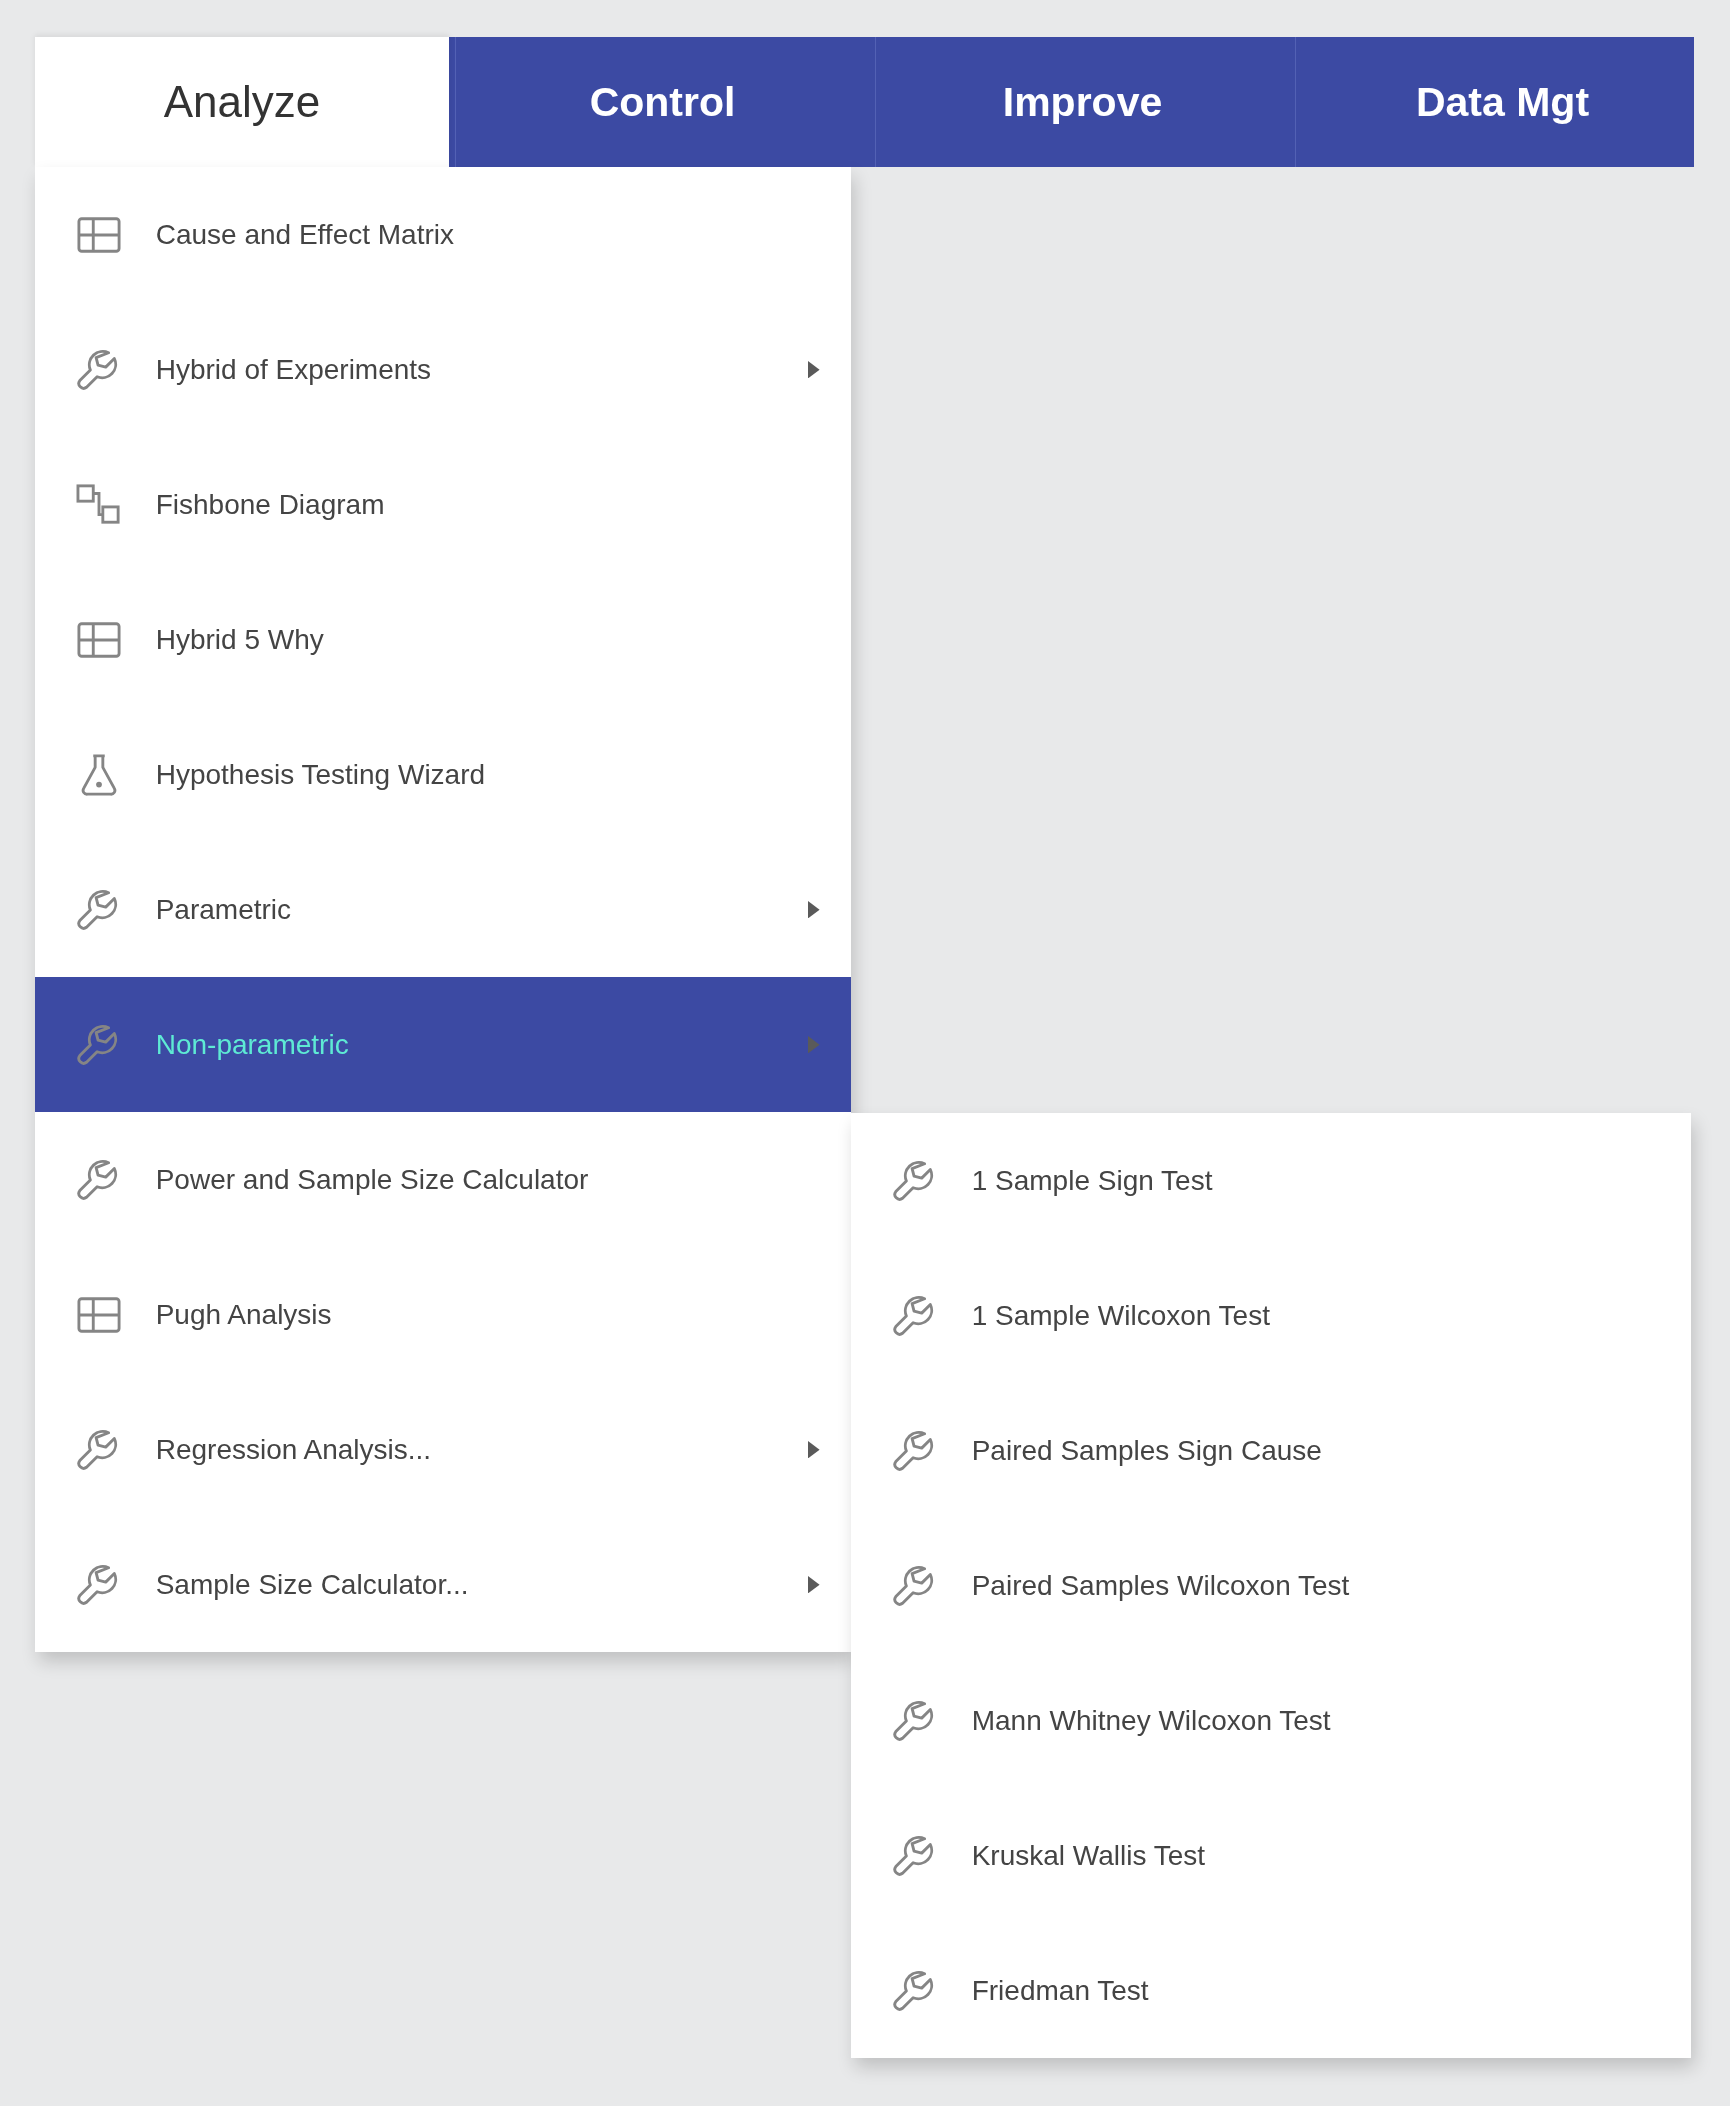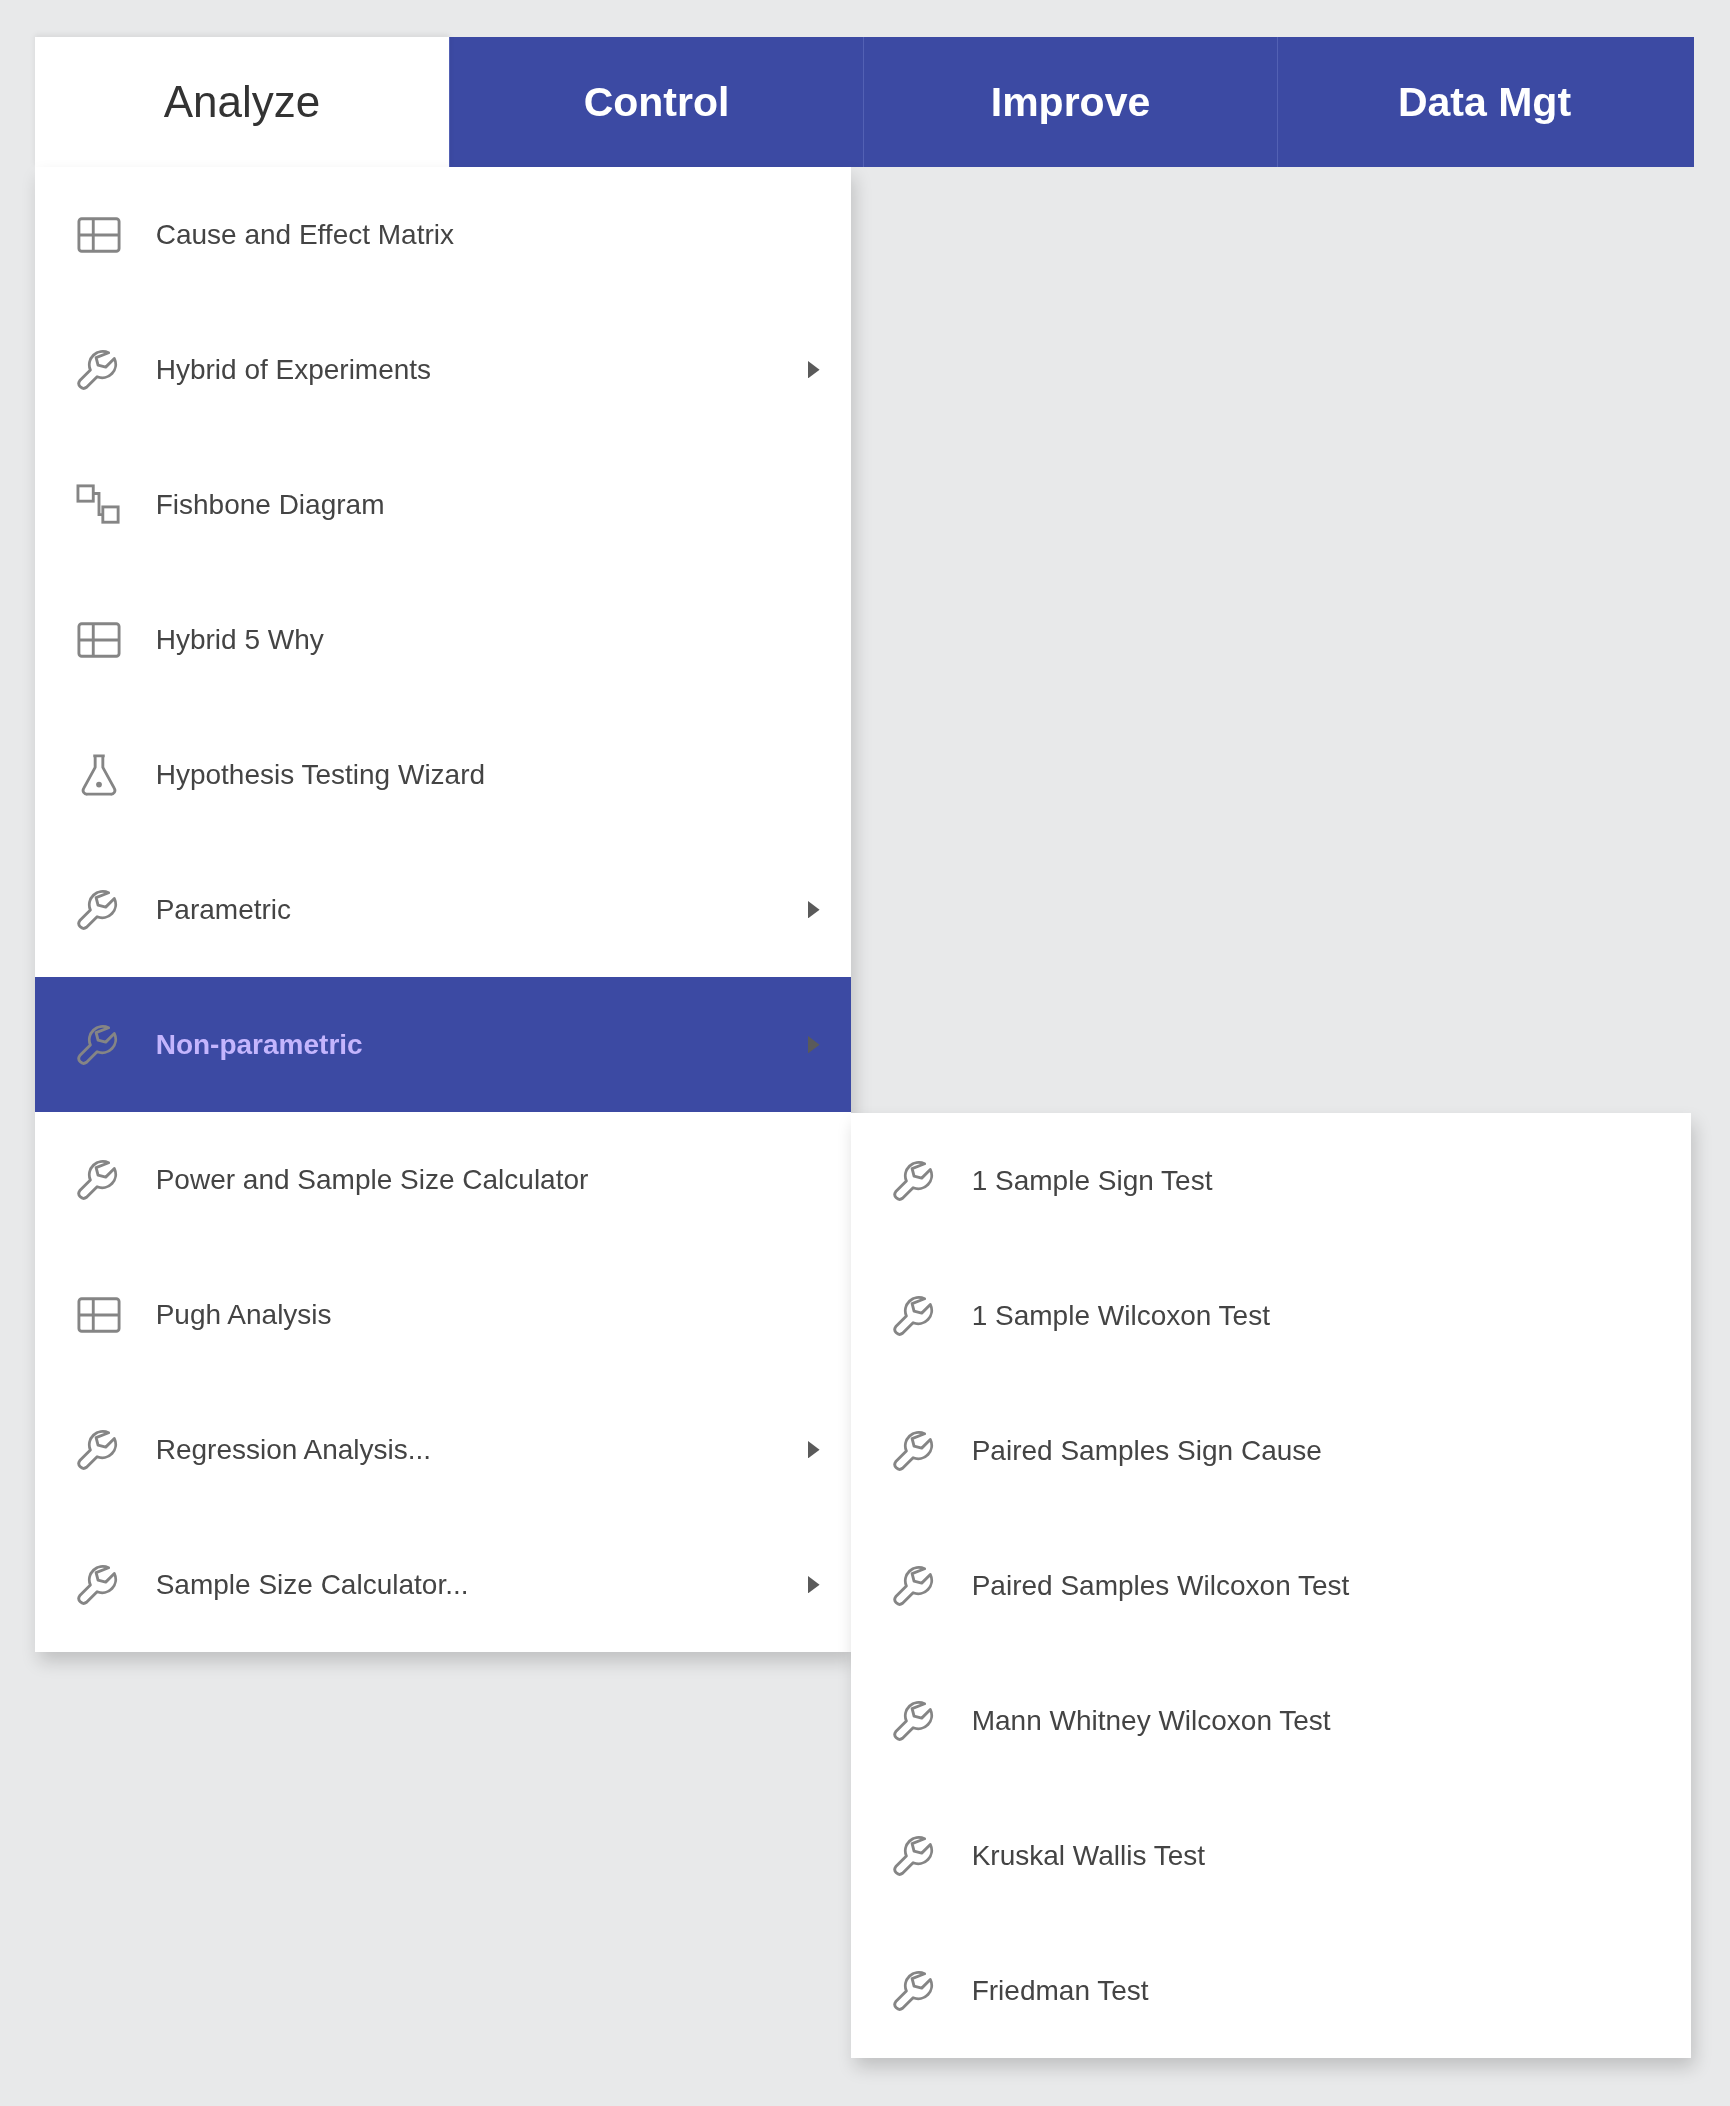--- a/index.html
+++ b/index.html
@@ -17,20 +17,21 @@
     }
     
     .tabbar {
       position: absolute;
       left: 35px;
       top: 37px;
       width: 1659px;
       height: 130px;
       display: flex;
       background: #3c4aa3;
+      gap: 6px;
     }
     .tab {
       flex: 0 0 414px;
       height: 130px;
       display: flex;
       align-items: center;
       justify-content: center;
       font-size: 41px;
       font-weight: 600;
       color: #ffffff;
@@ -68,22 +69,21 @@
       align-items: center;
       padding: 0 31px 0 41px;
       font-size: 28px;
       color: #444444;
       white-space: nowrap;
       cursor: pointer;
       user-select: none;
     }
     .menu-item.highlight {
       background: #3c4aa3;
-      color: #c4b5fd;
-      font-weight: bold;
+      color: #5eead4;
     }
     .menu-item .label-wrap {
       flex: 1 1 auto;
       overflow: hidden;
       text-overflow: ellipsis;
     }
     .menu-item .chevron {
       flex: 0 0 auto;
       margin-left: 23px;
     }

